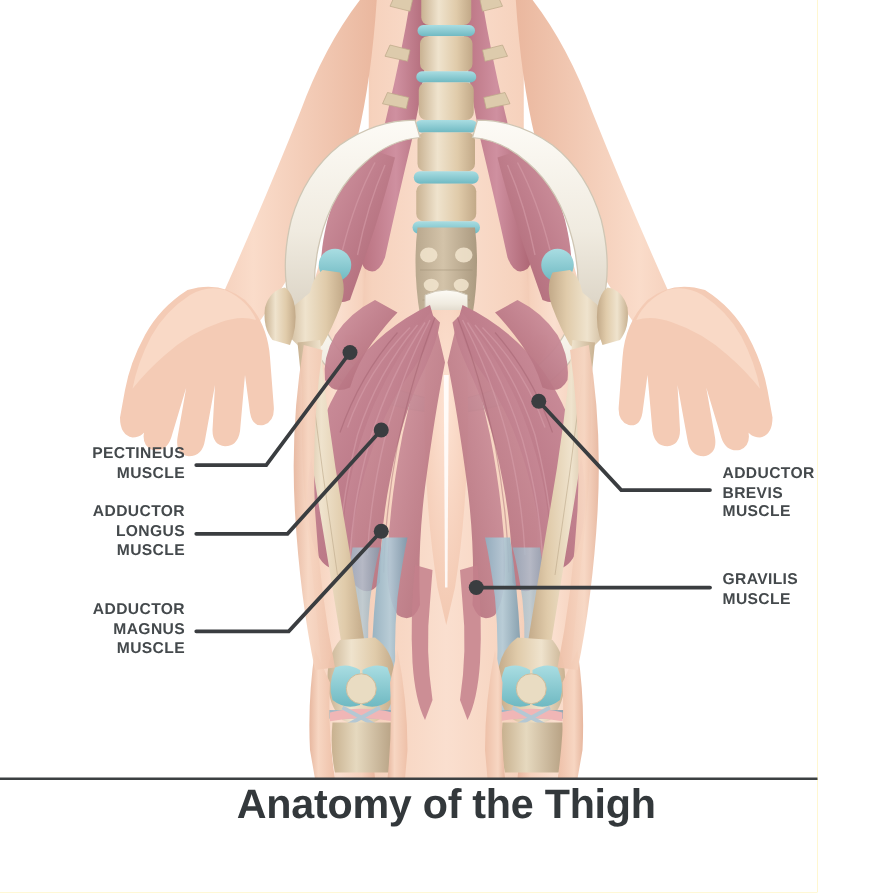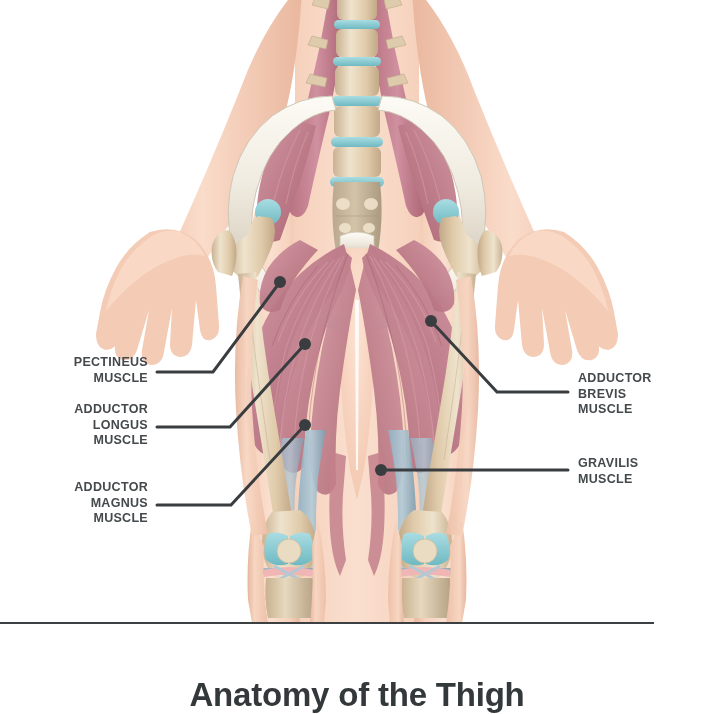--- a/index.html
+++ b/index.html
@@ -58,21 +58,21 @@
     height: 2px;
     background: #3c4042;
   }
   #title-bar {
     position: absolute;
     left: 0;
     top: 624px;
     width: 714px;
     height: 90px;
     display: flex;
-    align-items: flex-end;
+    align-items: flex-start;
     justify-content: center;
     background: #ffffff;
   }
   #page-title {
     font-size: 33px;
     font-weight: bold;
     color: #33383b;
     letter-spacing: -0.2px;
   }
 </style>

